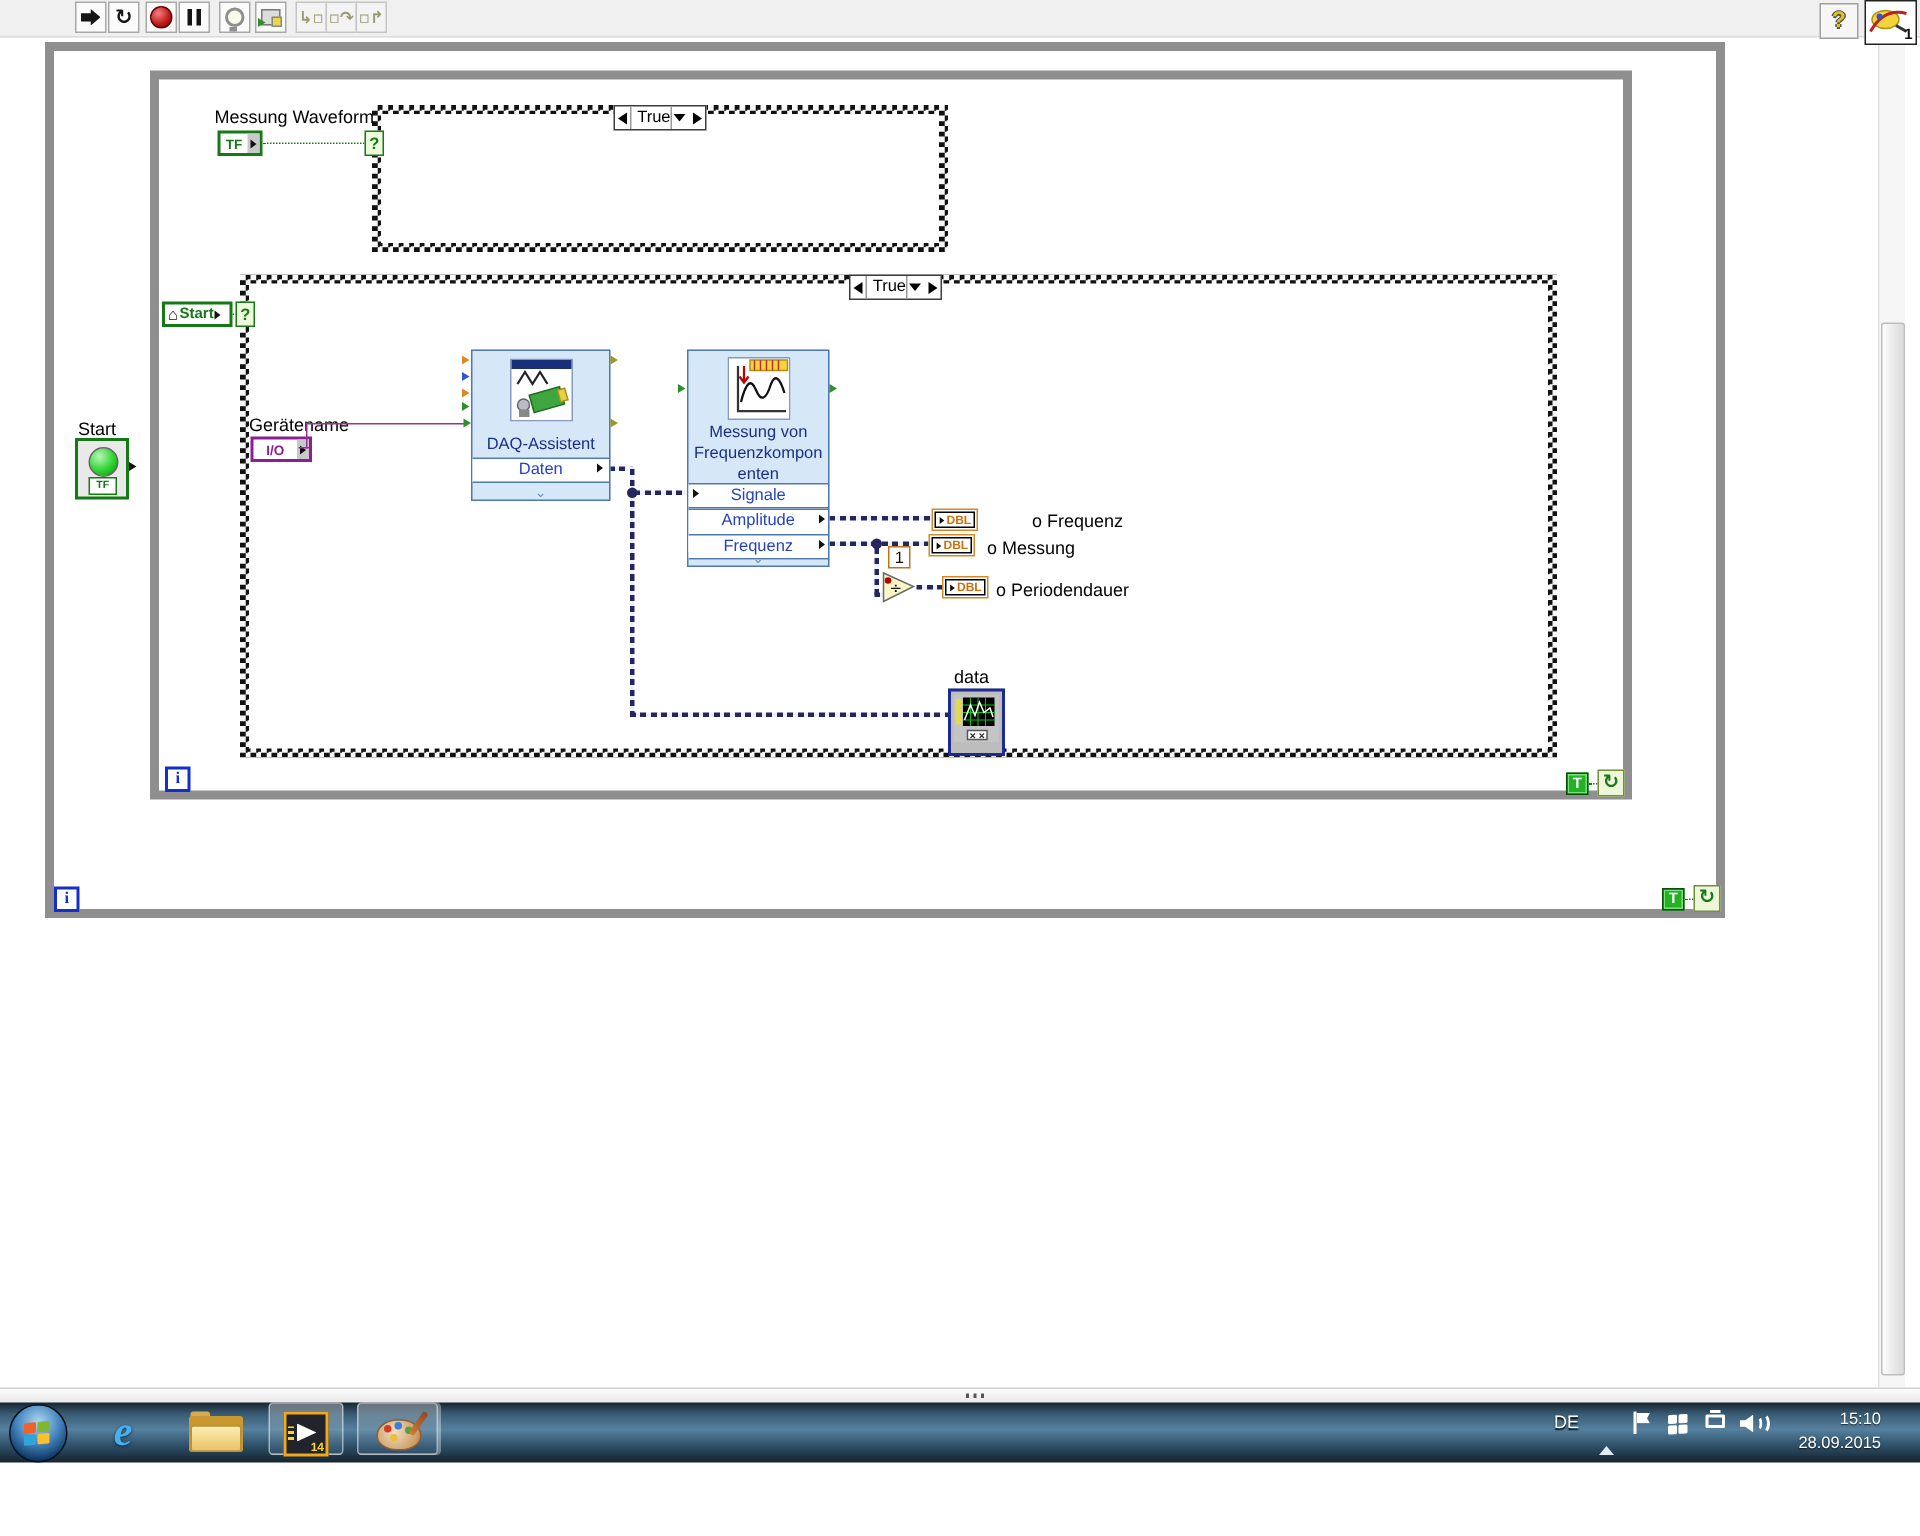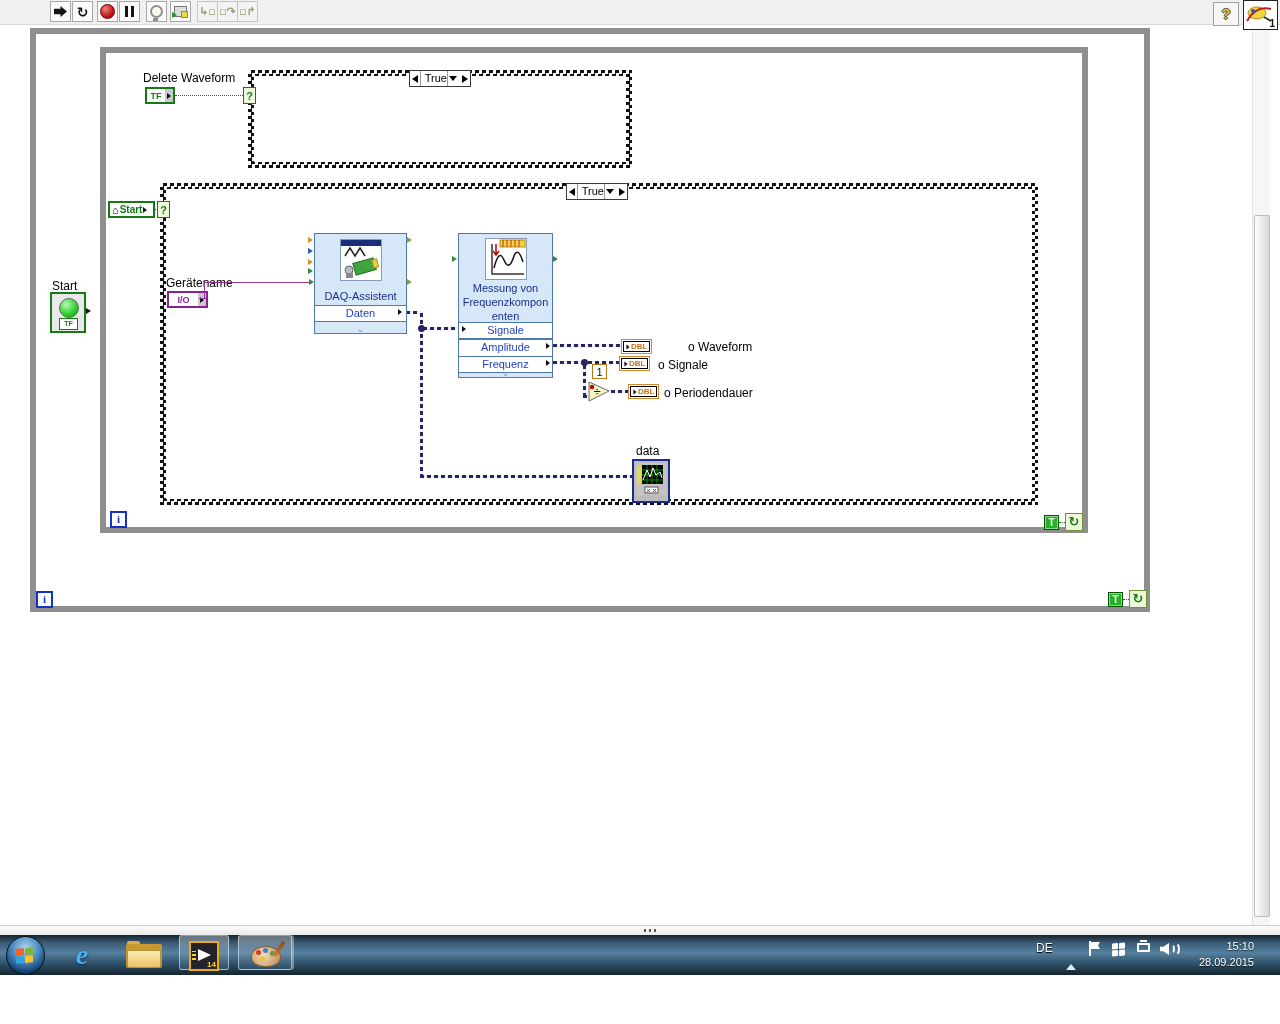--- a/index.html
+++ b/index.html
@@ -194,21 +194,21 @@
 <div class="case" style="left:248px;top:70px;width:384px;height:98px">
     <div class="cin"></div>
   </div>
 <div class="sel" style="left:409px;top:70px">
   <span class="tl"></span>
   <span class="v">True</span>
   <span class="td"></span>
   <span class="trr"></span>
 </div>
 <div class="qterm" style="left:243px;top:87px">?</div>
-<div class="lbl" style="left:143px;top:71px">Delete Waveform</div>
+<div class="lbl" style="left:143px;top:71px">Messung Waveform</div>
 <div class="term green" style="left:145px;top:87px;width:30px">
   <span class="tx">TF</span>
   <span class="gr">
       <span class="arr-r"></span>
     </span>
 </div>
 <div class="gw" style="left:175px;top:95px;width:68px"></div>
 
 <div class="lbl" style="left:52px;top:279px">Start</div>
 <div id="start-ctl">
@@ -310,28 +310,28 @@
   <text x="5" y="14" font-size="10" font-family="DejaVu Sans" fill="#111">÷</text>
   <circle cx="4" cy="6" r="2.2" fill="#c00000"></circle>
 </svg>
 
 <div class="dbl" style="left:621px;top:339px">
   <span class="in">
       <span class="arr-r" style="transform:scale(.8)"></span>
       <b>DBL</b>
     </span>
 </div>
-<div class="lbl" style="left:688px;top:340px">o Waveform</div>
+<div class="lbl" style="left:688px;top:340px">o Frequenz</div>
 <div class="dbl" style="left:619px;top:356px">
   <span class="in">
       <span class="arr-r" style="transform:scale(.8)"></span>
       <b>DBL</b>
     </span>
 </div>
-<div class="lbl" style="left:658px;top:358px">o Signale</div>
+<div class="lbl" style="left:658px;top:358px">o Messung</div>
 <div class="dbl" style="left:628px;top:384px">
   <span class="in">
       <span class="arr-r" style="transform:scale(.8)"></span>
       <b>DBL</b>
     </span>
 </div>
 <div class="lbl" style="left:664px;top:386px">o Periodendauer</div>
 
 <div class="lbl" style="left:636px;top:444px">data</div>
 <div class="gterm" style="left:632px;top:459px">

